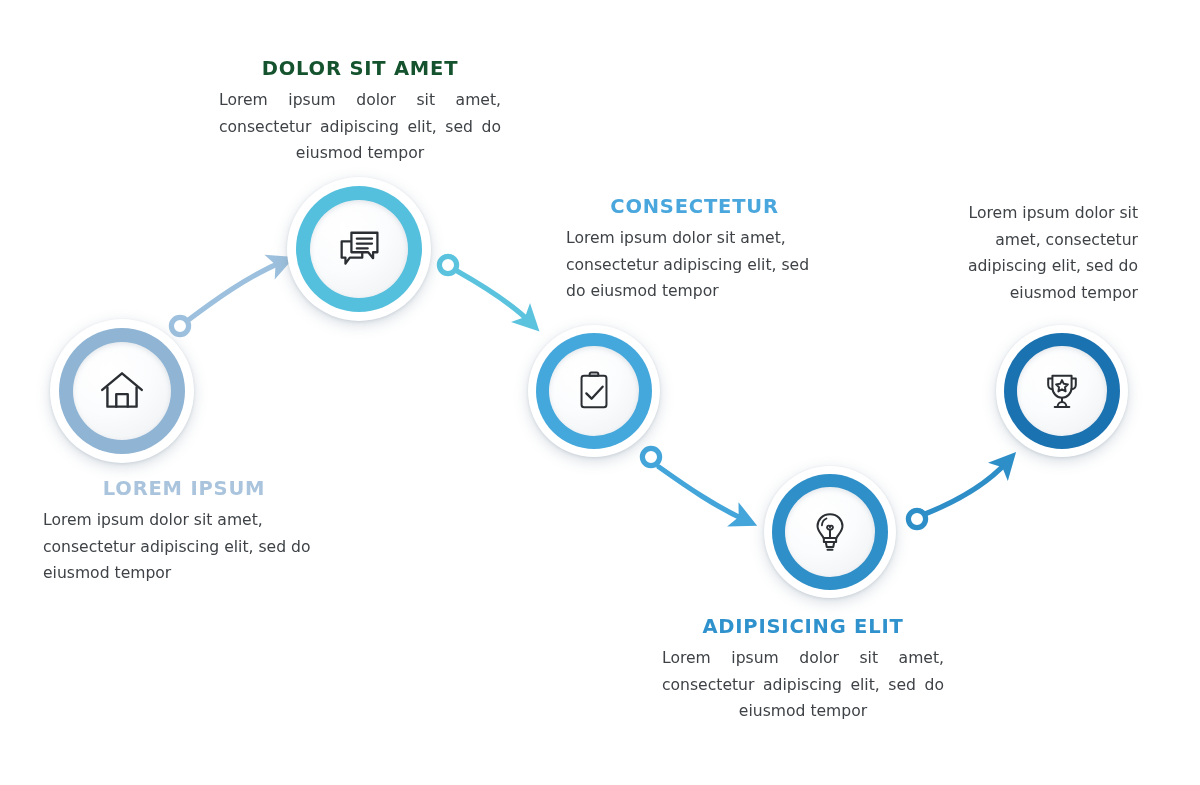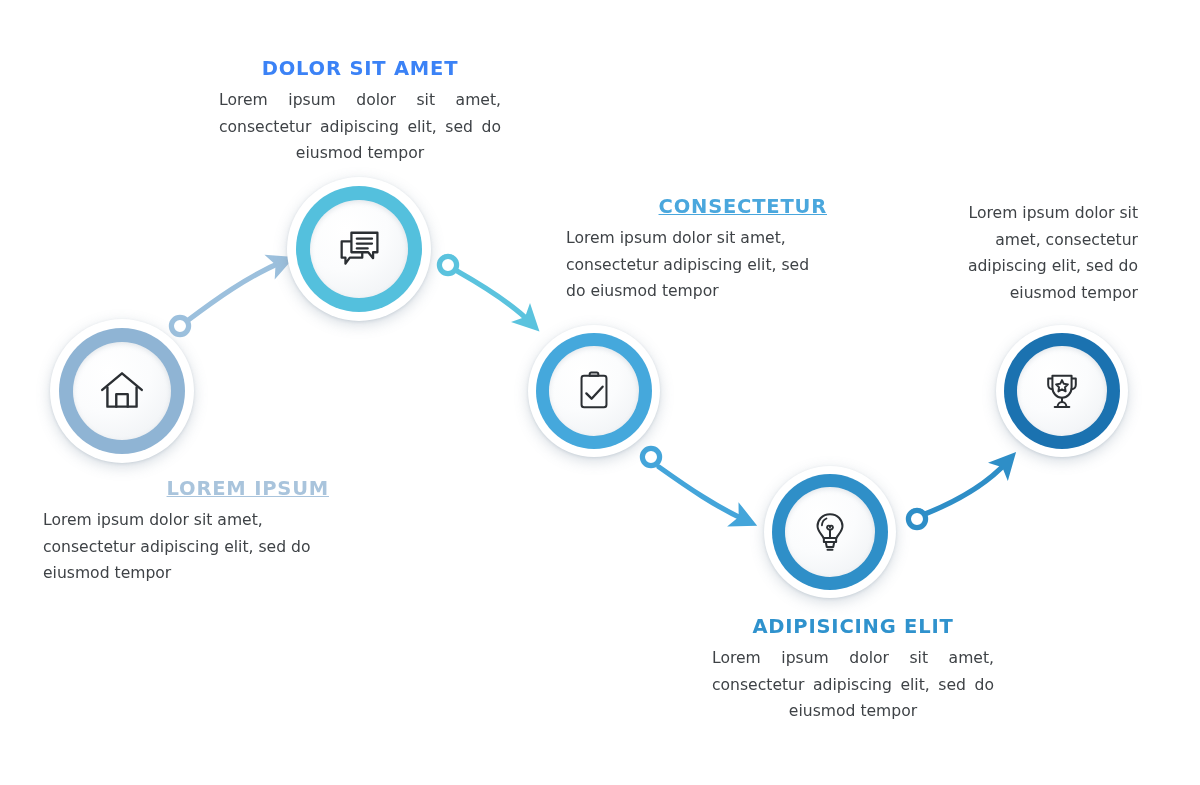--- a/index.html
+++ b/index.html
@@ -46,21 +46,21 @@
   .txt p{
     margin:4px;
     font-size:15.6px;
     line-height:1.70;
     color:#3e4246;
   }
   .al-left{text-align:left;}
   .al-just{text-align:justify;text-align-last:center;}
   .al-right{text-align:right;}
   .hd-center{text-align:center;}
-  .hd-left{text-align:right;text-decoration:underline;}
+  .hd-left{text-align:center;}
 </style>
 </head>
 <body>
 
 <div id="stage">
 
   <svg id="connectors" viewBox="0 0 1200 785">
     <defs>
       <marker id="ah1" viewBox="0 0 12 12" refX="6" refY="6" markerWidth="6.2" markerHeight="6.2" orient="auto-start-reverse">
         <path d="M1 1 L11 6 L1 11 L3.4 6 Z" fill="#9cc0dd"></path>
@@ -120,21 +120,21 @@
       <svg width="52" height="52" viewBox="0 0 48 48">
         <path d="M8 17 L27 17 L27 32 L15.5 32 L11.5 37.5 L11.5 32 L8 32 Z" fill="#fff" stroke="#2b2f33" stroke-width="2.1" stroke-linejoin="round"></path>
         <path d="M17 9 L41 9 L41 27 L37 27 L37 32.5 L32.5 27 L17 27 Z" fill="#fff" stroke="#2b2f33" stroke-width="2.1" stroke-linejoin="round"></path>
         <line x1="22" y1="14.5" x2="36" y2="14.5" stroke="#2b2f33" stroke-width="2.1" stroke-linecap="round"></line>
         <line x1="22" y1="19" x2="36" y2="19" stroke="#2b2f33" stroke-width="2.1" stroke-linecap="round"></line>
         <line x1="22" y1="23.5" x2="32" y2="23.5" stroke="#2b2f33" stroke-width="2.1" stroke-linecap="round"></line>
       </svg>
     </div>
   </div>
   <div class="txt" style="left:215px;top:58px;width:290px;">
-    <h3 class="hd-center" style="color:#3b82f6;text-align:center;">DOLOR SIT AMET</h3>
+    <h3 class="hd-center" style="color:#14532d;text-align:center;">DOLOR SIT AMET</h3>
     <p class="al-just">Lorem ipsum dolor sit amet, consectetur adipiscing elit, sed do eiusmod tempor</p>
   </div>
 
   <div class="node" style="left:528px;top:325px;width:132px;height:132px;">
     <div class="halo" style="width:132px;height:132px;"></div>
     <div class="ring" style="left:8px;top:8px;width:116px;height:116px;background:#45a8dc;"></div>
     <div class="disc" style="left:21px;top:21px;width:90px;height:90px;">
       <svg width="46" height="46" viewBox="0 0 48 48">
         <rect x="11" y="8" width="26" height="33" rx="2.6" fill="none" stroke="#2b2f33" stroke-width="2.1"></rect>
         <path d="M19.5 8 L19.5 6.2 A1.6 1.6 0 0 1 21.1 4.6 L26.9 4.6 A1.6 1.6 0 0 1 28.5 6.2 L28.5 8 Z" fill="none" stroke="#2b2f33" stroke-width="2.1" stroke-linejoin="round"></path>
@@ -155,21 +155,21 @@
         <path d="M24 5.5 C 15.7 5.5, 11 11.6, 11 17.8 C 11 23.2, 15.2 26.2, 17.3 30.2 L30.7 30.2 C 32.8 26.2, 37 23.2, 37 17.8 C 37 11.6, 32.3 5.5, 24 5.5 Z" fill="none" stroke="#2b2f33" stroke-width="2.1" stroke-linejoin="round"></path>
         <path d="M17.6 30.2 L17.6 34.4 L30.4 34.4 L30.4 30.2" fill="none" stroke="#2b2f33" stroke-width="2.1" stroke-linejoin="round"></path>
         <path d="M19.6 34.4 L20.6 39.6 L27.4 39.6 L28.4 34.4" fill="none" stroke="#2b2f33" stroke-width="2.1" stroke-linejoin="round"></path>
         <line x1="21.4" y1="42.4" x2="26.6" y2="42.4" stroke="#2b2f33" stroke-width="2.1" stroke-linecap="round"></line>
         <path d="M24 30.2 L24 21.6" fill="none" stroke="#2b2f33" stroke-width="2.1" stroke-linecap="round"></path>
         <path d="M24 21.6 C 21.4 21.6, 20.2 19.4, 21.4 17.9 C 22.3 16.8, 23.6 17.4, 24 19.0 C 24.4 17.4, 25.7 16.8, 26.6 17.9 C 27.8 19.4, 26.6 21.6, 24 21.6 Z" fill="none" stroke="#2b2f33" stroke-width="2.0" stroke-linejoin="round"></path>
         <path d="M15.6 17.0 C 15.8 13.4, 17.6 11.0, 20.3 9.9" fill="none" stroke="#2b2f33" stroke-width="1.9" stroke-linecap="round"></path>
       </svg>
     </div>
   </div>
-  <div class="txt" style="left:708px;top:616px;width:290px;">
+  <div class="txt" style="left:658px;top:616px;width:290px;">
     <h3 class="hd-center" style="color:#2f92cd;">ADIPISICING ELIT</h3>
     <p class="al-just">Lorem ipsum dolor sit amet, consectetur adipiscing elit, sed do eiusmod tempor</p>
   </div>
 
   <div class="node" style="left:996px;top:325px;width:132px;height:132px;">
     <div class="halo" style="width:132px;height:132px;"></div>
     <div class="ring" style="left:8px;top:8px;width:116px;height:116px;background:#1b72b0;"></div>
     <div class="disc" style="left:21px;top:21px;width:90px;height:90px;">
       <svg width="46" height="46" viewBox="0 0 48 48">
         <path d="M14 8 L34 8 L34 20 C 34 26.6, 29.5 31, 24 31 C 18.5 31, 14 26.6, 14 20 Z" fill="none" stroke="#2b2f33" stroke-width="2.1" stroke-linejoin="round"></path>

